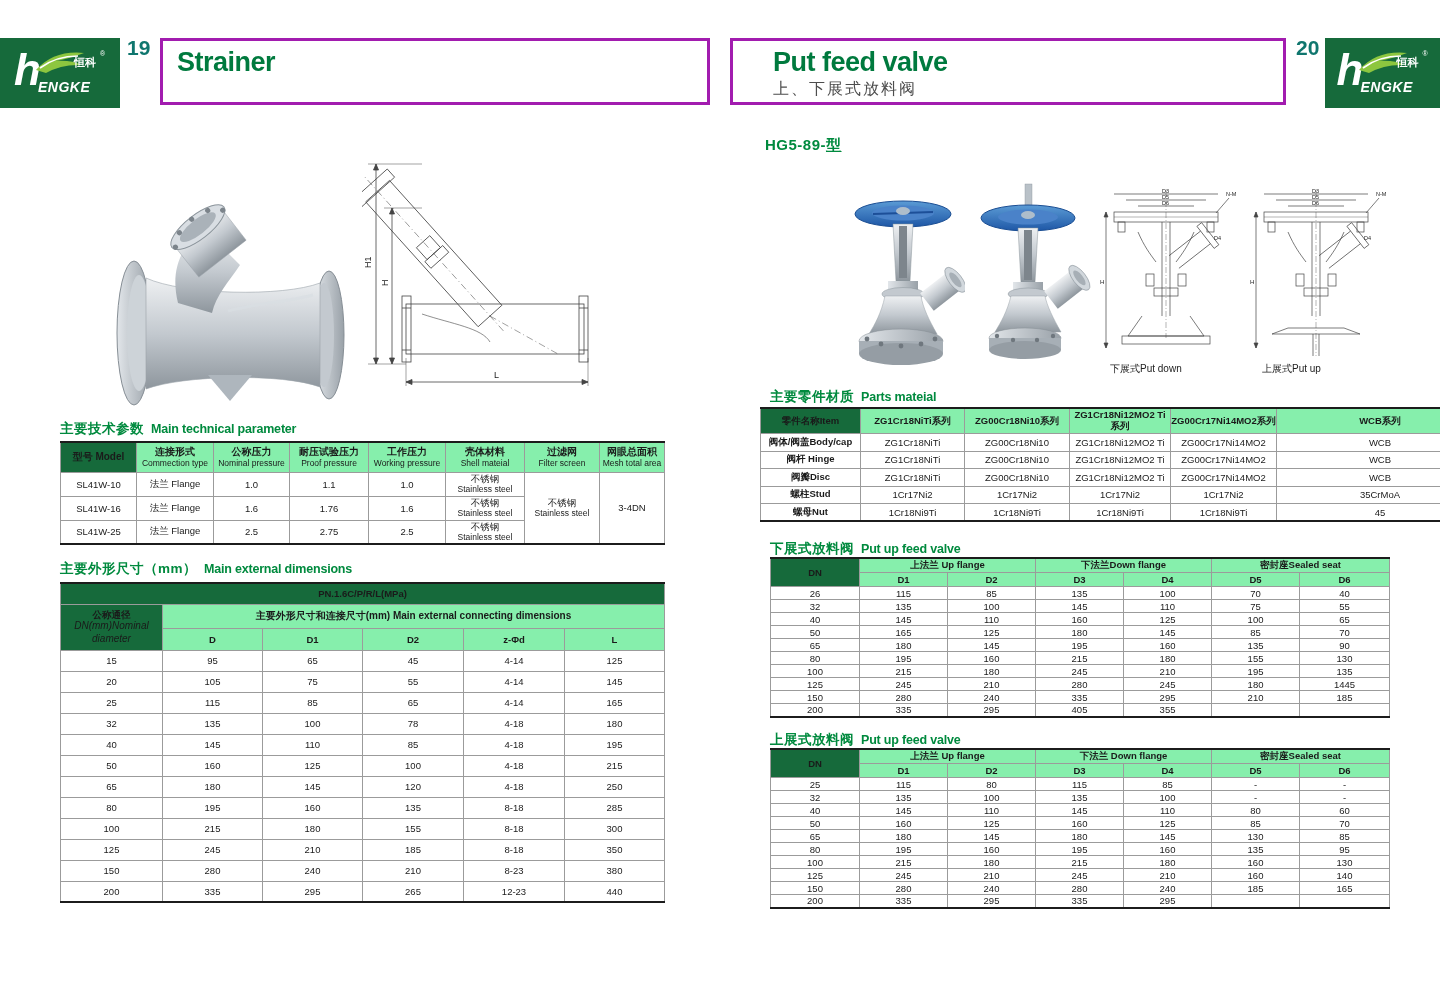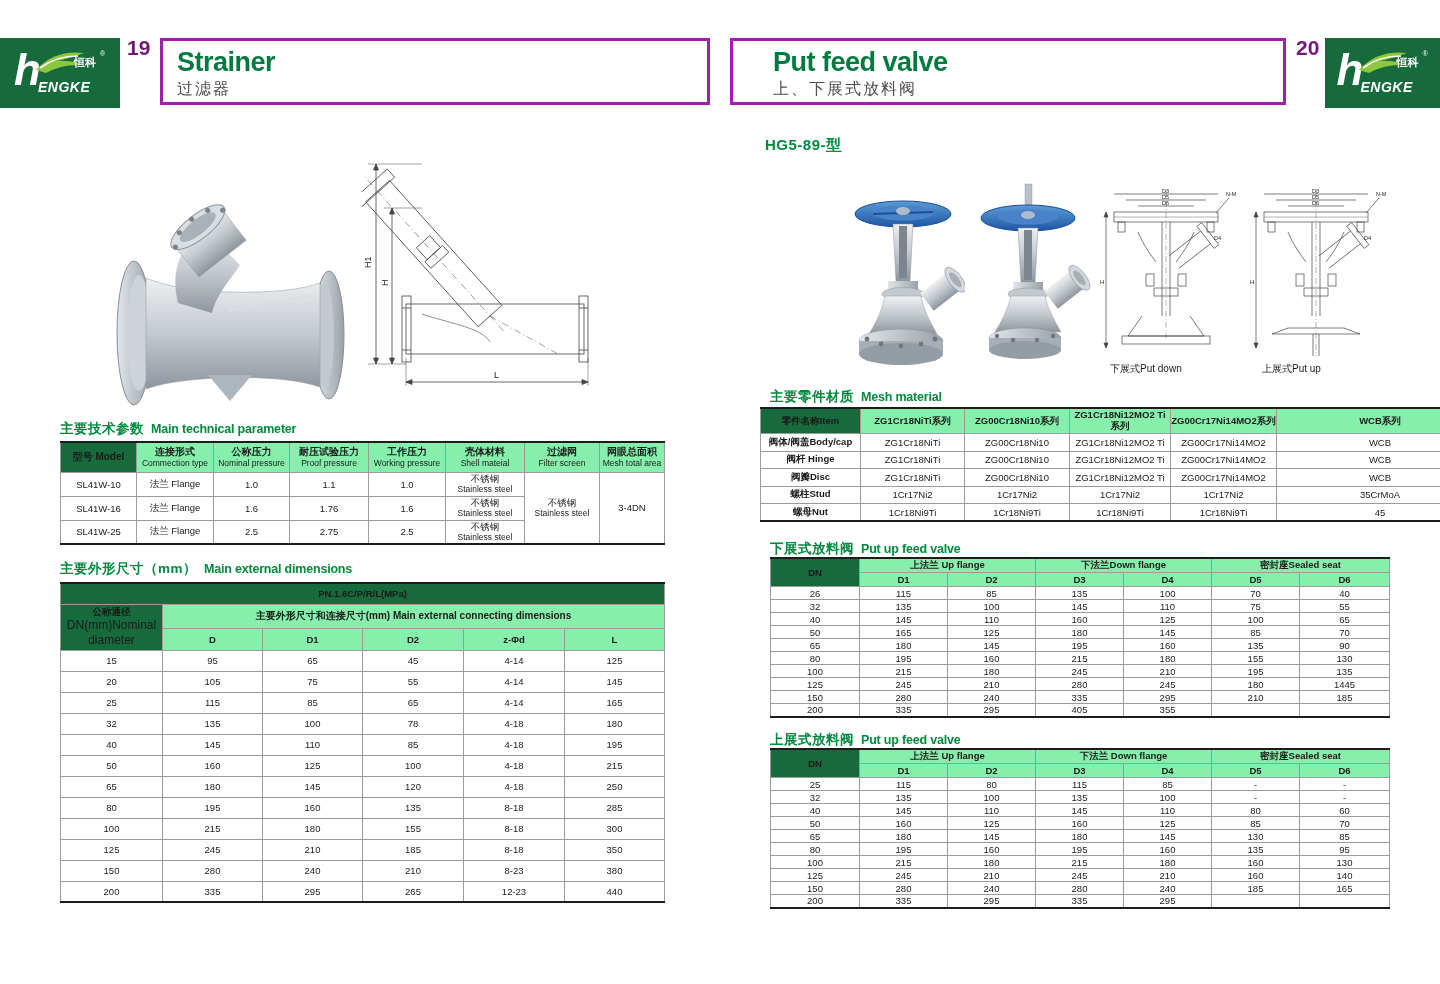--- a/index.html
+++ b/index.html
@@ -8,21 +8,21 @@
   .abs { position:absolute; }
 
   
   .logo-block { width:120px; height:70px; background:#166a3b; display:flex; align-items:center; justify-content:center; }
   .logo-mark { position:relative; width:96px; height:54px; }
   .logo-h { position:absolute; left:2px; top:2px; font-size:44px; font-weight:bold; font-style:italic; color:#fff; line-height:1; }
   .logo-leaf { position:absolute; left:22px; top:2px; }
   .logo-cn { position:absolute; left:62px; top:9px; font-size:11px; color:#fff; font-weight:bold; }
   .logo-reg { position:absolute; left:88px; top:4px; font-size:7px; color:#fff; }
   .logo-en { position:absolute; left:26px; top:33px; font-size:14px; font-weight:bold; font-style:italic; color:#fff; letter-spacing:.5px; }
-  .page-no { font-size:21px; font-weight:bold; color:#701a75; }
+  .page-no { font-size:21px; font-weight:bold; color:#0f766e; }
   .title-box { border:3px solid #a21caf; height:67px; padding:7px 0 16px 14px; }
   .title-en { font-size:27px; font-weight:bold; letter-spacing:-.5px; color:#007a3e; line-height:1.1; }
   .title-cn { font-size:16px; color:#4d4d4d; letter-spacing:2px; margin-top:1px; }
 
   
   .sec-title { display:flex; align-items:baseline; gap:7px; color:#008a3e; white-space:nowrap; }
   .sec-title .t-cn { font-size:13.5px; font-weight:bold; letter-spacing:.5px; }
   .sec-title .t-en { font-size:12.5px; font-weight:bold; letter-spacing:-.2px; }
   .model-label { font-size:15px; font-weight:bold; color:#008a3e; letter-spacing:.5px; }
   .model-label .u { text-decoration:underline; }
@@ -34,21 +34,21 @@
   .hdr-dark { background:#166a3b; color:#fff; font-weight:bold; }
   .tech thead th { height:30px; }
   .tech .cn { font-size:10px; font-weight:bold; line-height:1.25; }
   .tech .en { font-size:8.5px; font-weight:normal; line-height:1.2; }
   .tech td { height:24px; }
   .tech .cn2 { font-size:9.5px; line-height:1.2; }
   .tech .en2 { font-size:8.5px; line-height:1.15; color:#222; }
   .dims .pn { height:21px; font-size:9.5px; }
   .dims .dn-h div { line-height:1.25; }
   .dims .dn-h .l1 { font-size:9.5px; }
-  .dims .dn-h .l2 { font-size:12px; font-weight:normal; }
+  .dims .dn-h .l2 { font-size:10px; font-weight:normal;font-style:italic; }
   .dims .span-h { height:24px; font-size:10px;margin-top:12px; }
   .dims .colh th { height:22px; }
   .dims td { height:21px; font-size:9.5px; }
   .parts thead th { height:19px; font-size:9.5px; }
   .parts td { height:17.5px; font-size:9.5px; }
   .parts td:first-child { font-weight:bold; }
   .dn-table thead th { height:14px; font-size:9.5px; }
   .dn-table td { height:13px; font-size:9px; }
 
   svg text { font-family:"Liberation Sans", sans-serif; }
@@ -65,21 +65,20 @@
       <path d="M6,20 Q22,8 44,8" stroke="#fff" stroke-width="1.6" fill="none"></path>
     </svg>
     <span class="logo-cn">恒科</span>
     <span class="logo-reg">®</span>
     <span class="logo-en">ENGKE</span>
   </div>
 </div>
 <div class="abs page-no" style="left:127px;top:36px;">19</div>
 <div class="abs title-box" style="left:160px;top:38px;width:550px;">
   <div class="title-en">Strainer</div>
-  <div class="title-cn">过滤器</div>
 </div>
 <div class="abs title-box" style="left:730px;top:38px;width:556px;padding-left:40px;">
   <div class="title-en">Put feed valve</div>
   <div class="title-cn">上、下展式放料阀</div>
 </div>
 <div class="abs page-no" style="left:1296px;top:36px;">20</div>
 <div class="abs logo-block" style="left:1325px;top:38px;width:115px;">
   <div class="logo-mark">
     <span class="logo-h">h</span>
     <svg class="logo-leaf" width="52" height="30" viewBox="0 0 52 30">
@@ -513,21 +512,21 @@
   <text x="64" y="10.5" font-size="5.5" fill="#222">D5</text>
   <text x="64" y="16.5" font-size="5.5" fill="#222">D6</text>
   <text x="128" y="8" font-size="5.5" fill="#222">N-M</text>
   <text x="116" y="52" font-size="5.5" fill="#222">D4</text>
   <text x="2" y="96" font-size="6" fill="#222">H</text>
 </svg>
 <div class="abs cap" style="left:1262px;top:362px;">上展式Put up</div>
 
 <div class="abs sec-title" style="left:770px;top:388px;">
   <span class="t-cn">主要零件材质</span>
-  <span class="t-en">Mesh material</span>
+  <span class="t-en">Parts mateial</span>
 </div>
 
 <table class="tbl parts abs" style="left:760px;top:407px;width:724px;">
   <colgroup>
       <col style="width:100px">
       <col style="width:104px">
       <col style="width:105px">
       <col style="width:101px">
       <col style="width:106px">
       <col>

